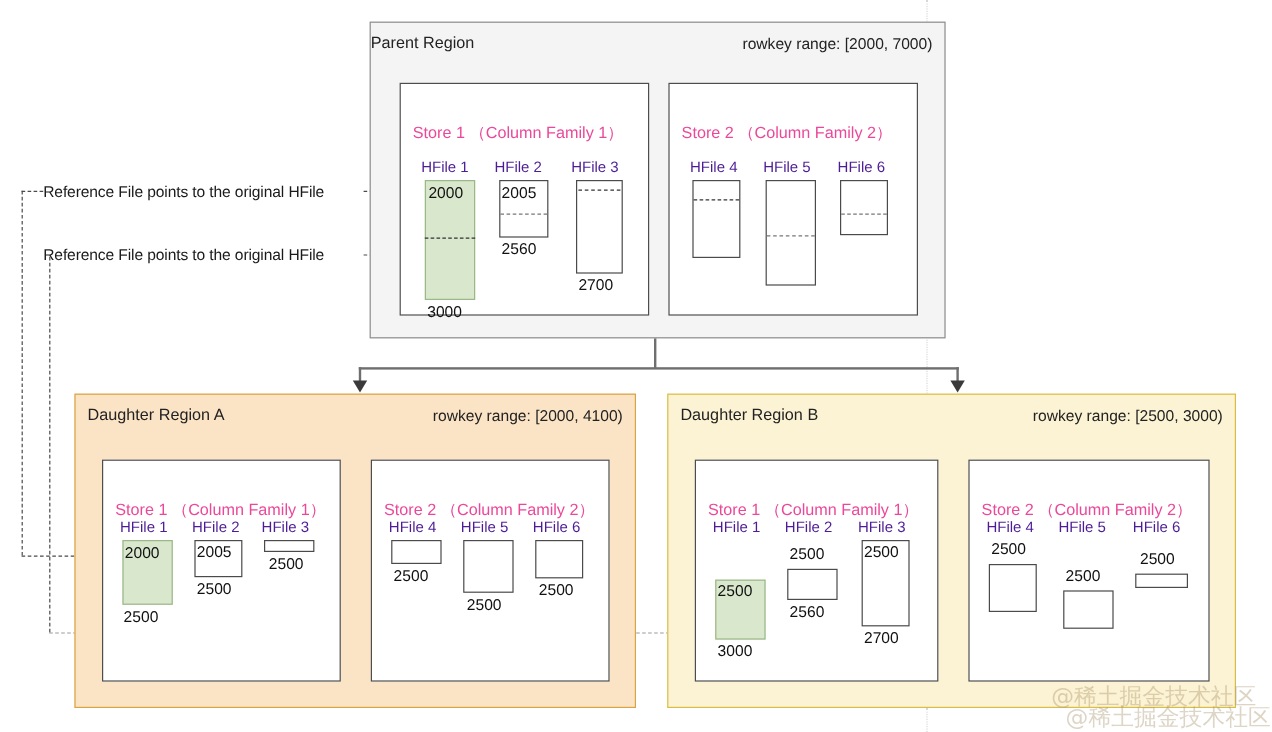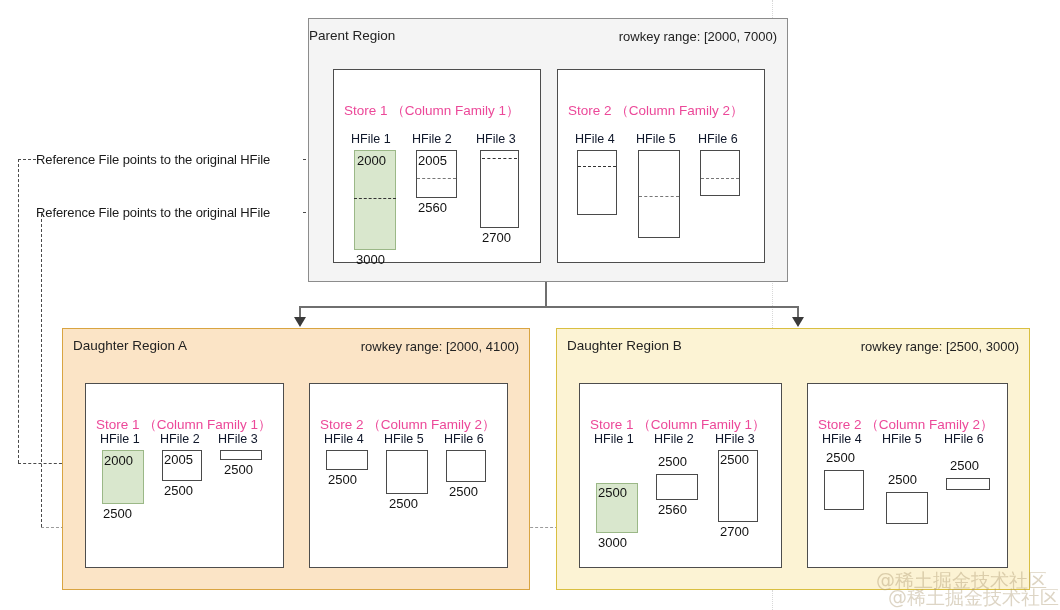--- a/index.html
+++ b/index.html
@@ -29,21 +29,21 @@
   }
   .region-title{position:absolute;font-size:13.5px;color:#222;}
   .region-range{position:absolute;font-size:13px;color:#222;}
 
   
   .store-box{position:absolute;background:#ffffff;border:1.5px solid #4d4d4d;box-sizing:border-box;}
   .store-title{position:absolute;left:10px;top:8px;font-size:13.5px;color:#ec4899;white-space:nowrap;margin-top:24px;}
 
   
   .hfile{position:absolute;}
-  .hfile-name{position:absolute;font-size:12.5px;white-space:nowrap;color:#0f172a;}
+  .hfile-name{position:absolute;font-size:12.5px;white-space:nowrap;color:#4c1d95;}
   .hfile-rect{position:absolute;box-sizing:border-box;background:#ffffff;border:1.4px solid #4a4a4a;}
   .hfile-rect.green{background:#d9e7cd;border:1.2px solid #9bb887;}
   .hfile-val{position:absolute;font-size:13px;color:#111;white-space:nowrap;}
   .hfile-inner-dash{position:absolute;border-top:1.6px dashed #333;left:3px;right:3px;}
   .hfile-inner-dash.fine{border-top:1.3px dashed #777;}
 
   
   #daughter-a{
     position:absolute;left:62px;top:328px;width:468px;height:262px;
     background:#fbe4c6;border:1.4px solid #d9a441;box-sizing:border-box;

